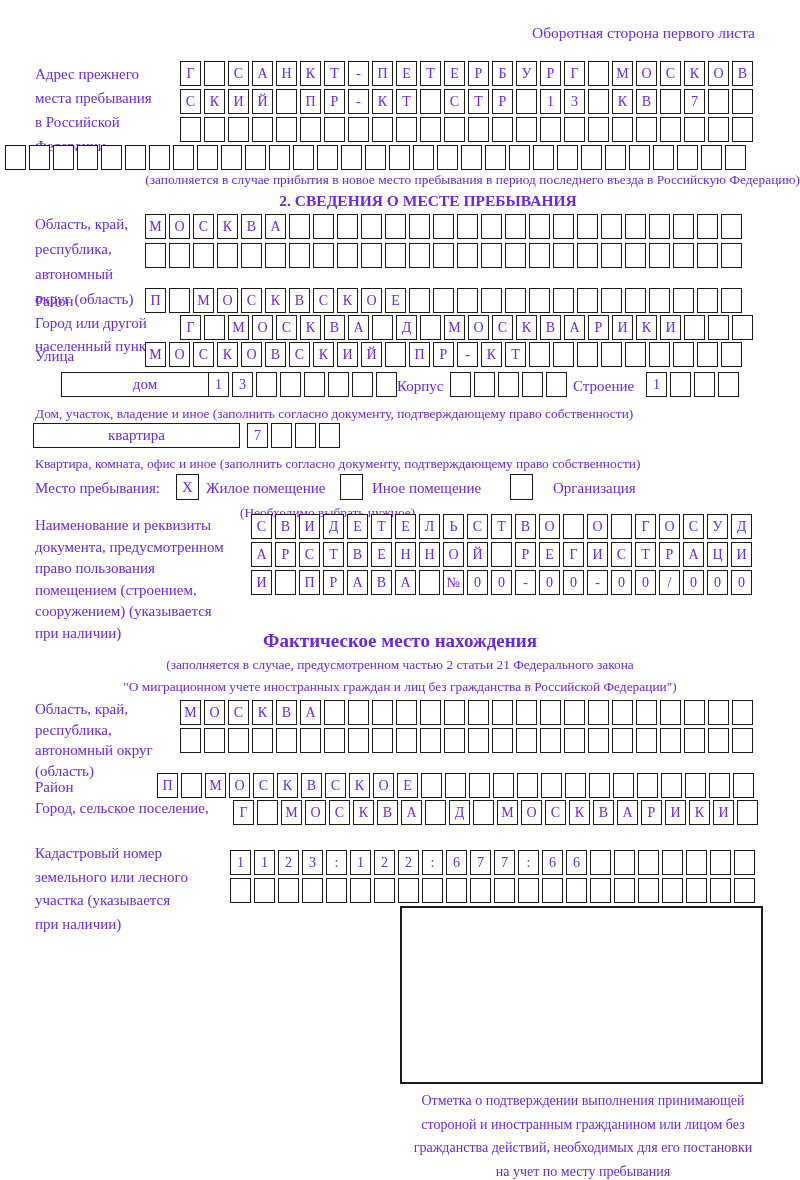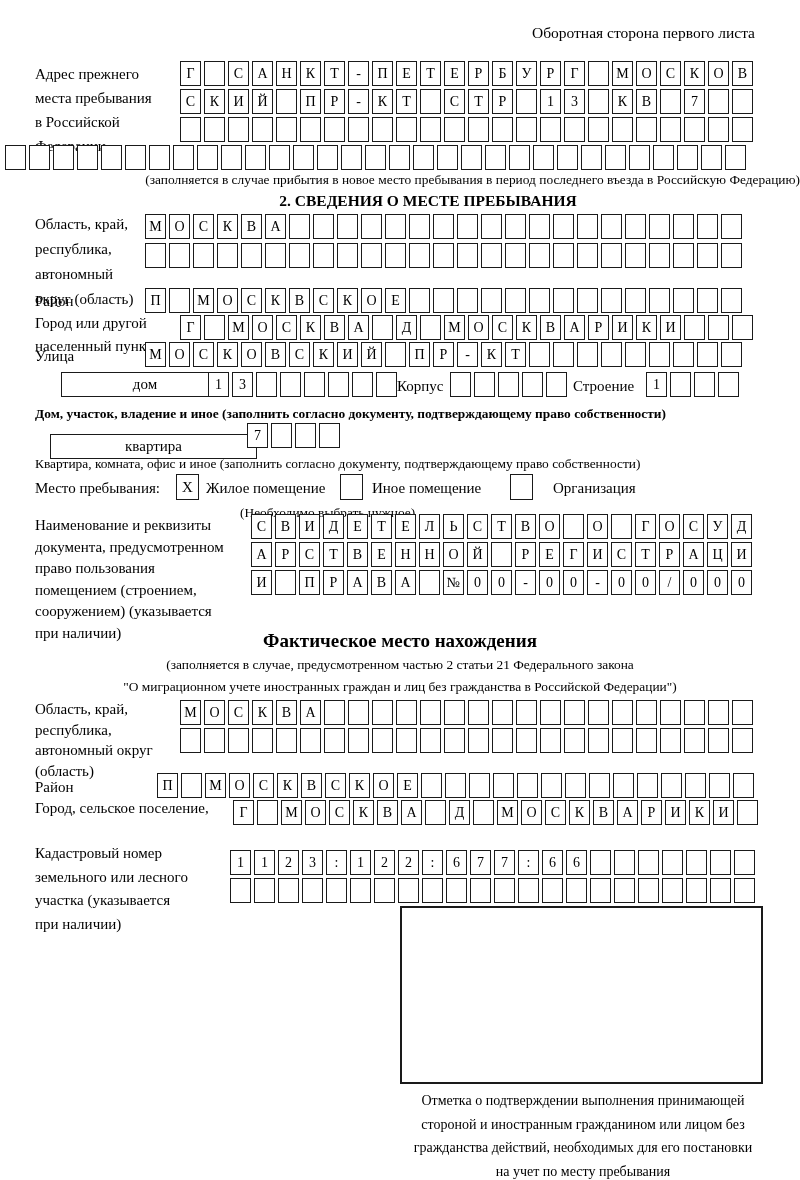--- a/index.html
+++ b/index.html
@@ -1,18 +1,18 @@
 <!DOCTYPE html>
 <html><head>
 <meta charset="utf-8">
 <style>
   html,body{margin:0;padding:0;background:#fff;}
   .page{
     position:relative;width:800px;height:1180px;background:#fff;
-    font-family:"Liberation Serif","DejaVu Serif",serif;color:#000000;overflow:hidden;
+    font-family:"Liberation Serif","DejaVu Serif",serif;color:#6d28d9;overflow:hidden;
   }
   .abs{position:absolute;}
   .grid{position:absolute;display:flex;gap:3px;}
   .cell{
     flex:none;width:21px;height:25px;box-sizing:border-box;
     border:1.6px solid #1a1a1a;background:#fff;
     display:flex;align-items:center;justify-content:center;
     font-size:14px;line-height:1;
   }
   .labelbox{
@@ -330,23 +330,23 @@
       <span class="cell"></span>
     </div>
   <div class="abs lbl" style="left:573px;top:374px;">Строение</div>
   <div class="grid" style="left:646px;top:372px;">
       <span class="cell">1</span>
       <span class="cell"></span>
       <span class="cell"></span>
       <span class="cell"></span>
     </div>
 
-  <div class="abs lbl-sm" style="left:35px;top:403px;font-weight:bold;">Дом, участок, владение и иное (заполнить согласно документу, подтверждающему право собственности)</div>
-
-  <div class="labelbox" style="left:33px;top:434px;width:207px;margin-left:17px;">квартира</div>
+  <div class="abs lbl-sm" style="left:35px;top:403px;">Дом, участок, владение и иное (заполнить согласно документу, подтверждающему право собственности)</div>
+
+  <div class="labelbox" style="left:33px;top:423px;width:207px;">квартира</div>
   <div class="grid" style="left:247px;top:423px;">
       <span class="cell">7</span>
       <span class="cell"></span>
       <span class="cell"></span>
       <span class="cell"></span>
     </div>
 
   <div class="abs lbl-sm" style="left:35px;top:453px;">Квартира, комната, офис и иное (заполнить согласно документу, подтверждающему право собственности)</div>
 
   <div class="abs lbl" style="left:35px;top:476px;">Место пребывания:</div>

